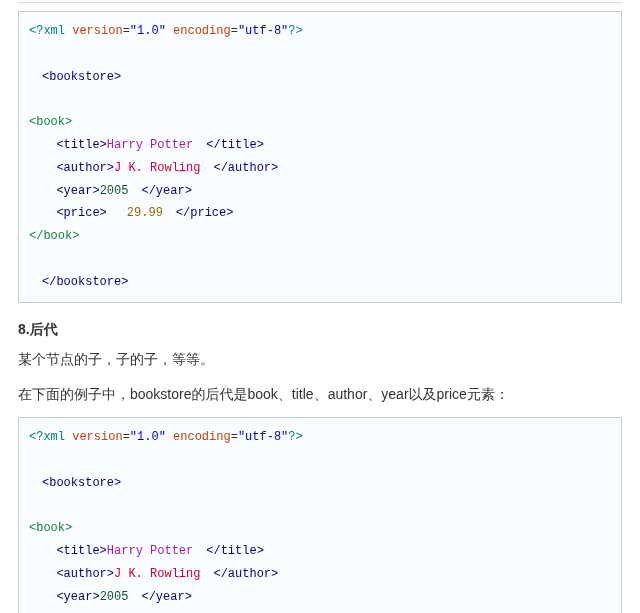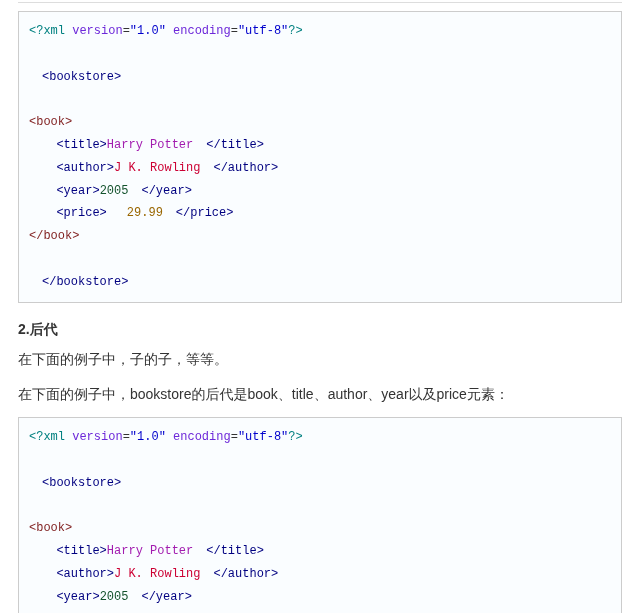--- a/index.html
+++ b/index.html
@@ -18,22 +18,22 @@
     padding:8px 10px;
     margin:8px 0 18px 0;
     font-family:"Courier New",Consolas,monospace;
     font-size:12px;
     line-height:1.9;
     white-space:pre;
     overflow:auto;
   }
   .codebox .t-decl   {color:#008080;}
   .codebox .t-tag    {color:#000080;margin-left:13px;}
-  .codebox .t-book   {color:#7f1d1d;}
-  .codebox .t-attr   {color:#6d28d9;}
+  .codebox .t-book   {color:#15803d;}
+  .codebox .t-attr   {color:#c2410c;}
   .codebox .t-str    {color:#0000cc;}
   .codebox .t-title  {color:#a21caf;}
   .codebox .t-author {color:#cc0033;}
   .codebox .t-year   {color:#14532d;}
   .codebox .t-price  {color:#996600;margin-left:20px;}
   .sec-head{font-weight:bold;margin:6px 0 8px 0;}
   .para{margin:6px 0 10px 0;line-height:1.8;}
   .top-sep{
     border:none;
     border-top:1px solid #ddd;
@@ -51,22 +51,22 @@
 
 <span class="t-book">&lt;book&gt;</span>
 <span>  </span><span class="t-tag">&lt;title&gt;</span><span class="t-title">Harry Potter</span><span class="t-tag">&lt;/title&gt;</span>
 <span>  </span><span class="t-tag">&lt;author&gt;</span><span class="t-author">J K. Rowling</span><span class="t-tag">&lt;/author&gt;</span>
 <span>  </span><span class="t-tag">&lt;year&gt;</span><span class="t-year">2005</span><span class="t-tag">&lt;/year&gt;</span>
 <span>  </span><span class="t-tag">&lt;price&gt;</span><span class="t-price">29.99</span><span class="t-tag">&lt;/price&gt;</span>
 <span class="t-book">&lt;/book&gt;</span>
 
 <span class="t-tag">&lt;/bookstore&gt;</span></div>
 
-<div class="sec-head">2.后代</div>
-<div class="para">在下面的例子中，子的子，等等。</div>
+<div class="sec-head">8.后代</div>
+<div class="para">某个节点的子，子的子，等等。</div>
 <div class="para">在下面的例子中，bookstore的后代是book、title、author、year以及price元素：</div>
 
 <div class="codebox"><span class="t-decl">&lt;?</span><span class="t-decl">xml</span><span> </span><span class="t-attr">version</span><span>=</span><span class="t-str">"1.0"</span><span> </span><span class="t-attr">encoding</span><span>=</span><span class="t-str">"utf-8"</span><span class="t-decl">?&gt;</span>
 
 <span class="t-tag">&lt;bookstore&gt;</span>
 
 <span class="t-book">&lt;book&gt;</span>
 <span>  </span><span class="t-tag">&lt;title&gt;</span><span class="t-title">Harry Potter</span><span class="t-tag">&lt;/title&gt;</span>
 <span>  </span><span class="t-tag">&lt;author&gt;</span><span class="t-author">J K. Rowling</span><span class="t-tag">&lt;/author&gt;</span>
 <span>  </span><span class="t-tag">&lt;year&gt;</span><span class="t-year">2005</span><span class="t-tag">&lt;/year&gt;</span>

